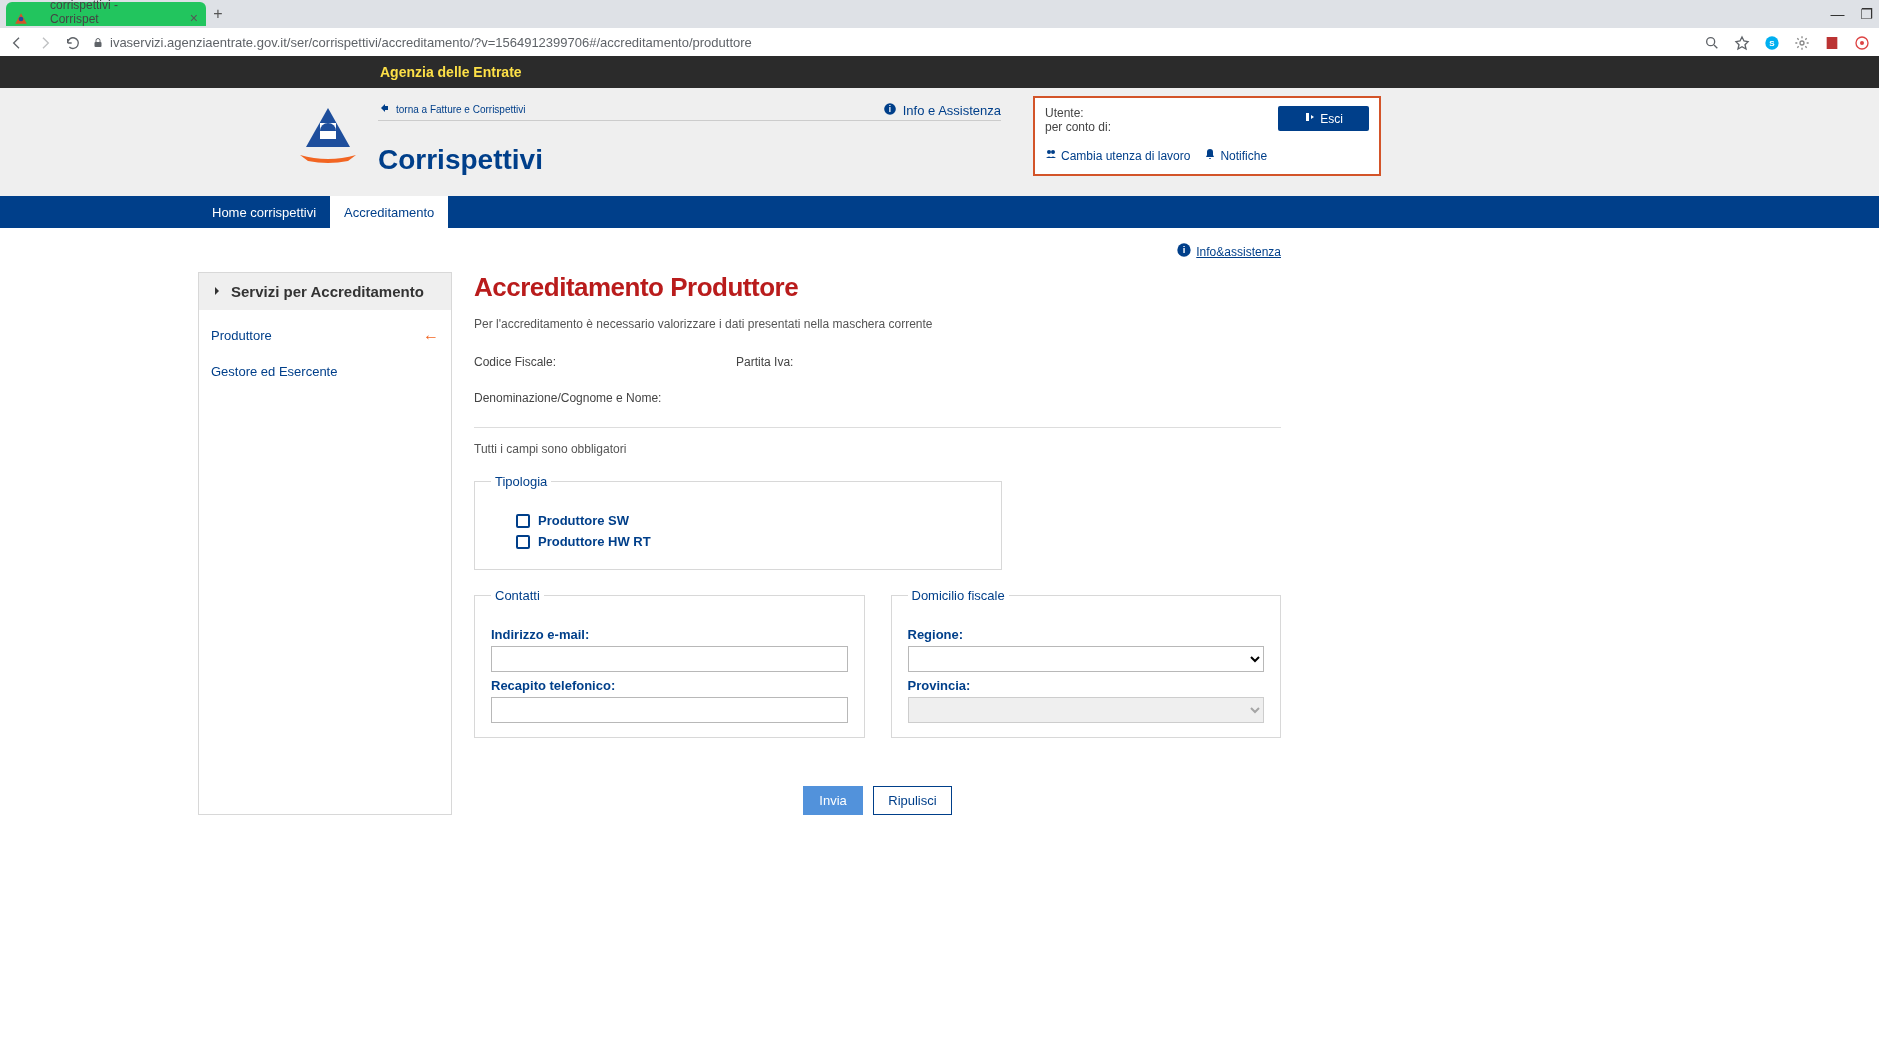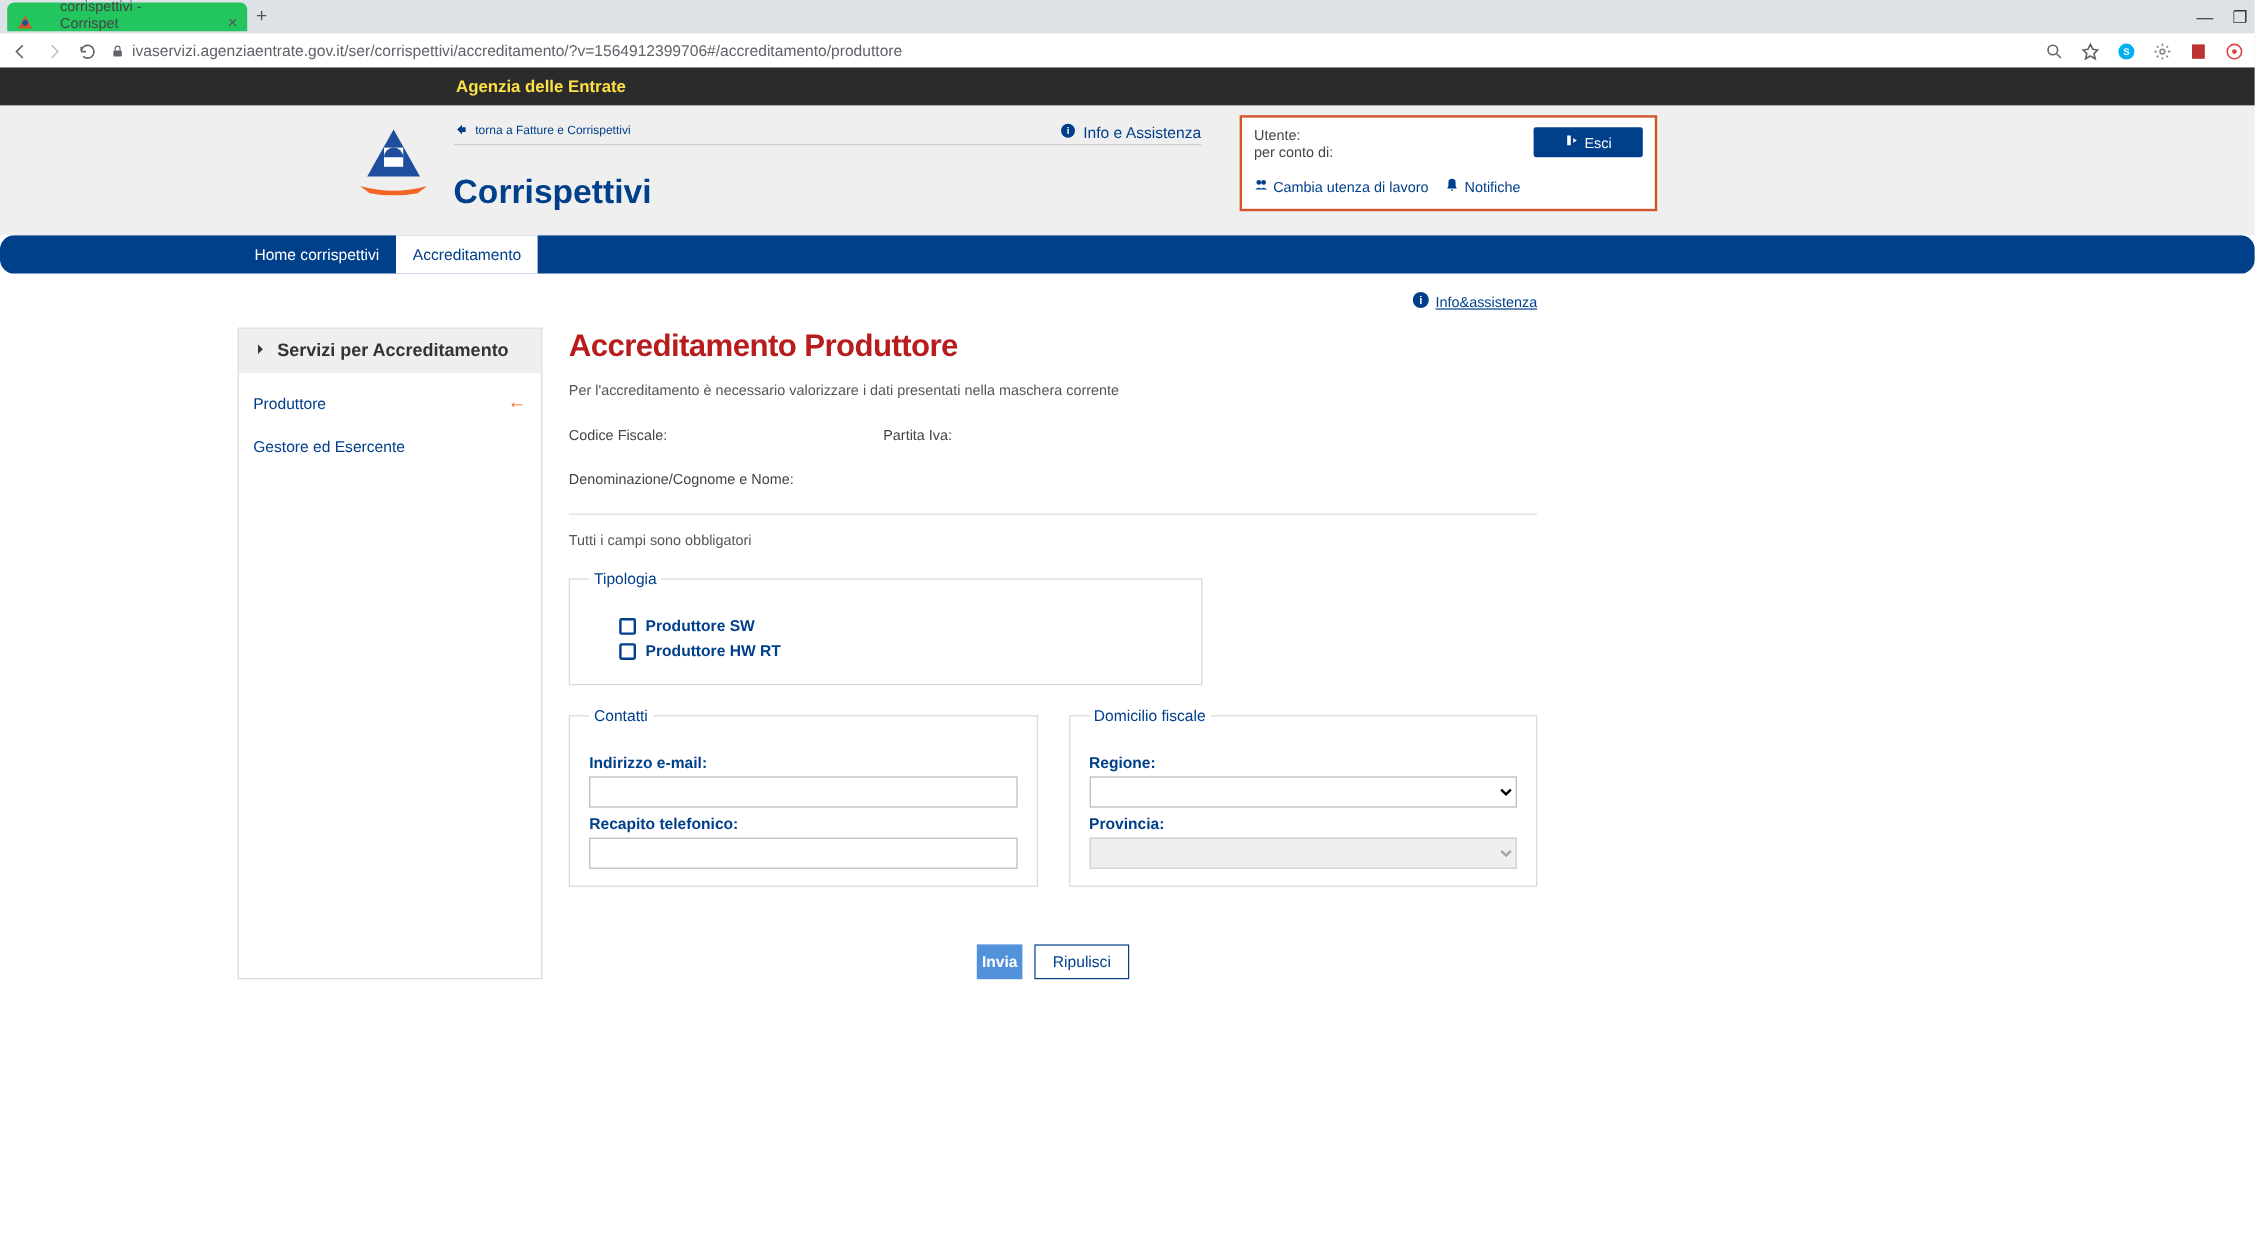--- a/index.html
+++ b/index.html
@@ -33,21 +33,21 @@
   .info-link-head { position: absolute; right: 380px; top: 14px; font-size: 13px; color: #003f8a; display: flex; align-items: center; gap: 6px; cursor: pointer; }
   .thin-line { position: absolute; left: 80px; right: 380px; top: 32px; height: 1px; background: #ccc; }
 
   .user-box { position: absolute; right: 0; top: 8px; width: 348px; height: 80px; border: 2px solid #d35429; background: #fff; padding: 8px 10px; font-size: 12px; color: #444; }
   .user-box .row { display: flex; justify-content: space-between; align-items: flex-start; }
   .exit-btn { background: #003f8a; color: #fff; border: none; padding: 5px 26px; font-size: 12px; cursor: pointer; display: flex; align-items: center; gap: 4px; border-radius: 2px; }
   .user-links { margin-top: 14px; display: flex; gap: 14px; }
   .user-links a { color: #003f8a; text-decoration: none; font-size: 12px; display: flex; align-items: center; gap: 4px; }
 
   
-  .blue-nav { background: #003f8a; height: 32px; display: flex; align-items: stretch; padding-left: 198px; border-radius: 12px; }
+  .blue-nav { background: #003f8a; height: 32px; display: flex; align-items: stretch; padding-left: 198px; }
   .blue-nav .tablink { color: #fff; font-size: 13px; padding: 0 14px; display: flex; align-items: center; cursor: pointer; }
   .blue-nav .tablink.active { background: #fff; color: #003f8a; }
 
   
   .content { width: 1083px; margin-left: 198px; padding-top: 14px; }
   .info-assist-right { text-align: right; margin-right: 0; margin-bottom: 10px; }
   .info-assist-right a { color: #003f8a; font-size: 12px; text-decoration: underline; display: inline-flex; align-items: center; gap: 4px; }
 
   .cols { display: flex; gap: 22px; }
   .sidebar { width: 254px; border: 1px solid #d8d8d8; }
@@ -73,21 +73,21 @@
   .check-label { color: #003f8a; font-size: 13px; font-weight: 600; }
 
   .two-fieldsets { display: flex; gap: 26px; }
   .two-fieldsets fieldset { flex: 1; }
   .fld-label { color: #003f8a; font-size: 13px; font-weight: 600; display: block; margin: 6px 0 4px 0; }
   .sel, .inp { width: 100%; height: 26px; border: 1px solid #b8b8b8; font-size: 13px; padding: 2px 4px; }
   .sel { background: #fff; }
   .sel[disabled] { background: #e9e9e9; }
 
   .btn-row { text-align: center; margin-top: 30px; }
-  .btn-primary { background: #5292db; color: #fff; border: none; padding: 7px 4px; font-size: 13px; cursor: pointer; margin-right: 6px; font-weight: bold; }
+  .btn-primary { background: #5292db; color: #fff; border: none; padding: 7px 16px; font-size: 13px; cursor: pointer; margin-right: 6px; }
   .btn-secondary { background: #fff; color: #003f8a; border: 1px solid #003f8a; padding: 6px 14px; font-size: 13px; cursor: pointer; }
 </style>
 </head>
 <body>
 
 <div class="browser-chrome">
   <div class="tab-bar">
     <div class="tab">
       <span class="favicon">
         <svg viewBox="0 0 24 24" width="14" height="14">

